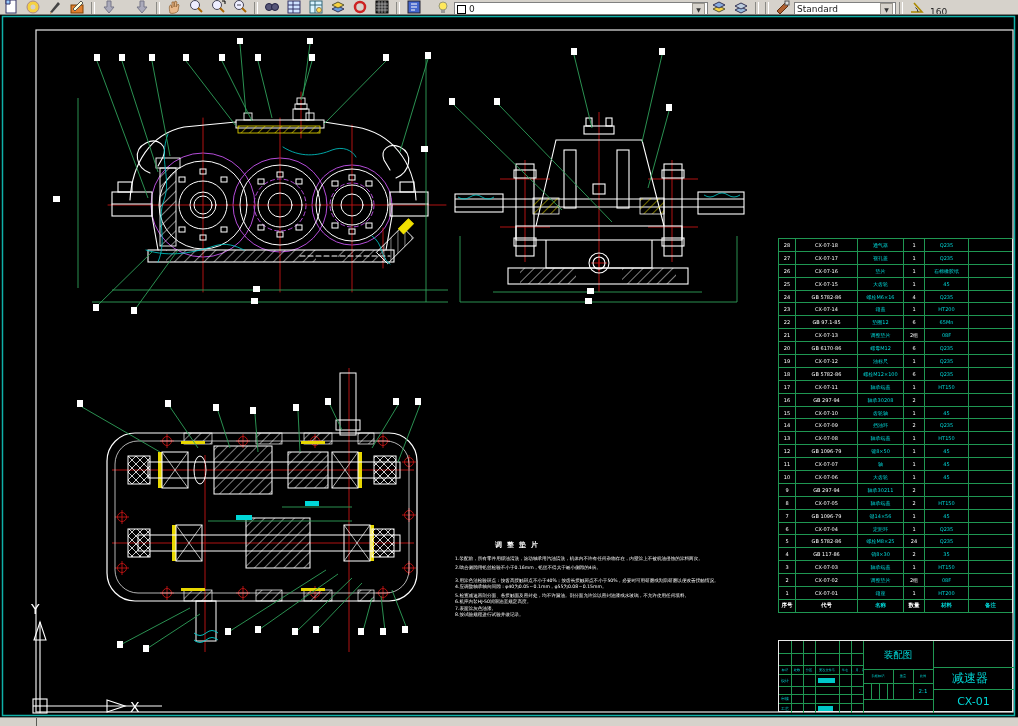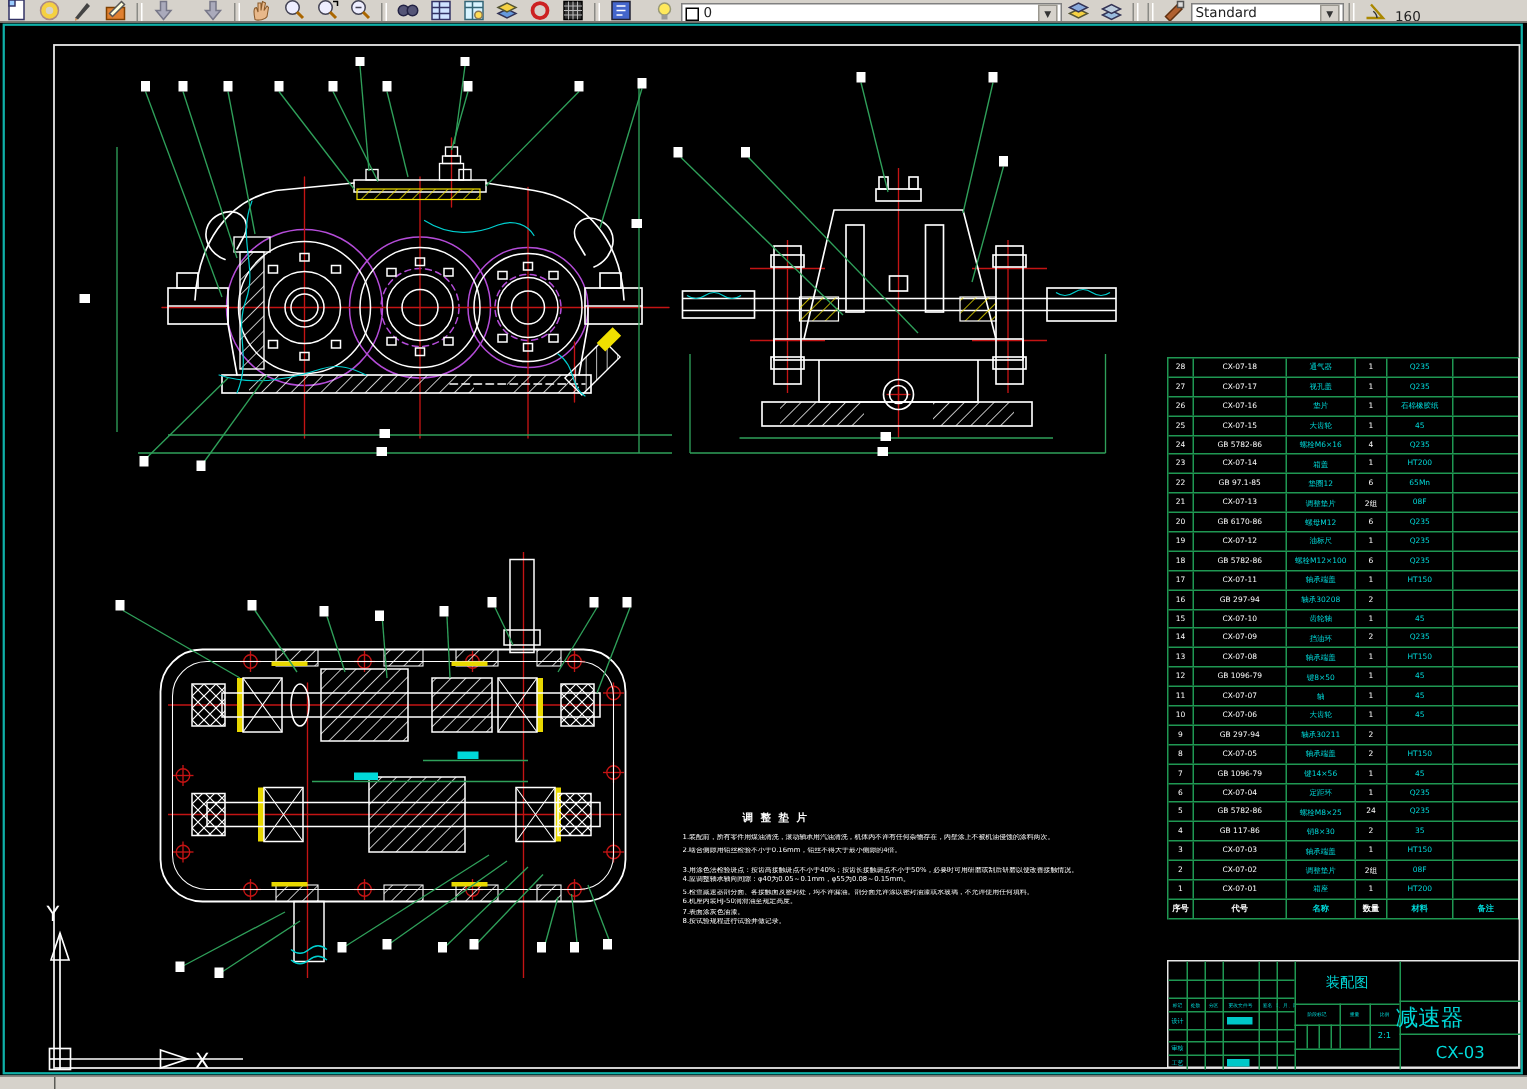--- a/index.html
+++ b/index.html
@@ -871,19 +871,19 @@
   <div class="vl" style="left:100px;top:42px;height:16px"></div>
   <div class="vl" style="left:108px;top:42px;height:16px"></div>
   <div class="cell" style="left:84px;top:0;width:70px;height:28px;font-size:9.5px">装配图</div>
   <div class="cell" style="left:84px;top:28px;width:30px;height:14px;font-size:3.2px">阶段标记</div>
   <div class="cell" style="left:114px;top:28px;width:20px;height:14px;font-size:3.2px">重量</div>
   <div class="cell" style="left:134px;top:28px;width:20px;height:14px;font-size:3.2px">比例</div>
   <div class="cell" style="left:134px;top:42px;width:20px;height:16px;font-size:5.5px">2:1</div>
 
   <div class="hl" style="left:154px;top:26px;width:81px"></div>
   <div class="hl" style="left:154px;top:48px;width:81px"></div>
-  <div class="cell" style="left:144px;top:26px;width:60px;height:22px;font-size:15px">减速器</div>
-  <div class="cell" style="left:154px;top:48px;width:81px;height:24px;font-size:11px;font-family:'DejaVu Sans',sans-serif">CX-03</div>
+  <div class="cell" style="left:161px;top:26px;width:60px;height:22px;font-size:12px">减速器</div>
+  <div class="cell" style="left:154px;top:48px;width:81px;height:24px;font-size:11px;font-family:'DejaVu Sans',sans-serif">CX-01</div>
 </div>
 
 <div class="bottombar">
   <div class="tick"></div>
 </div>
 
 </body></html>

